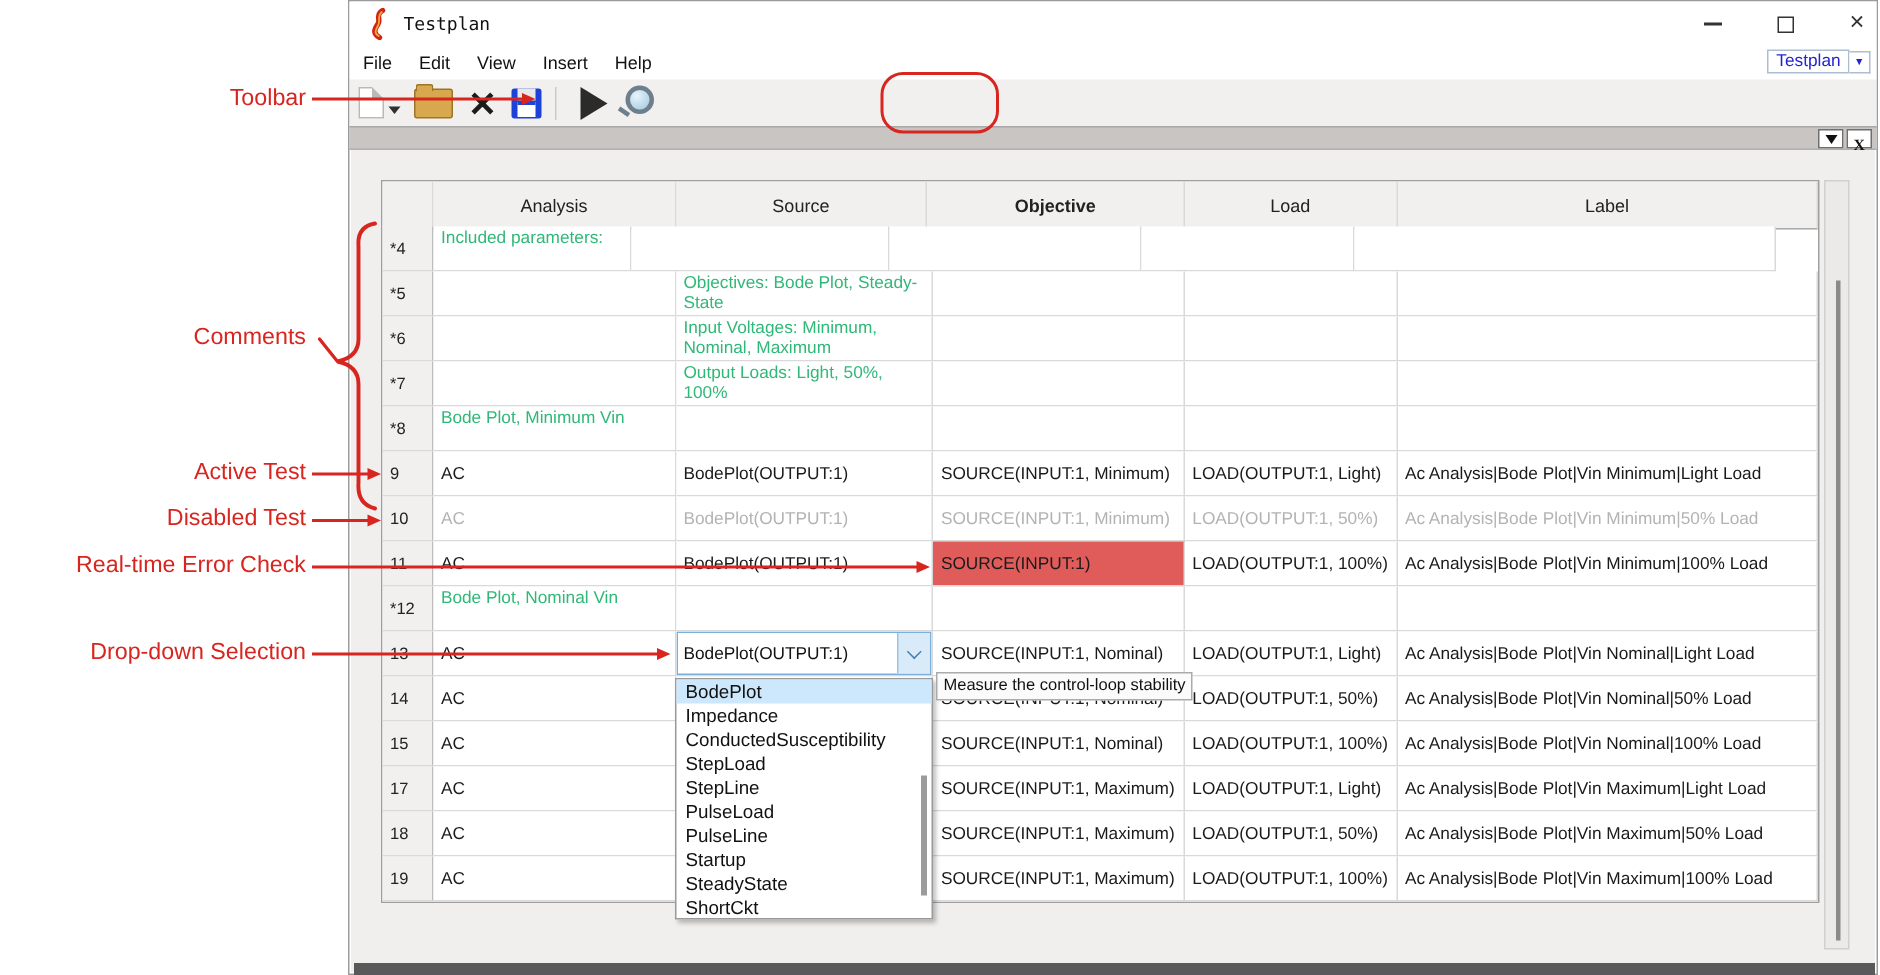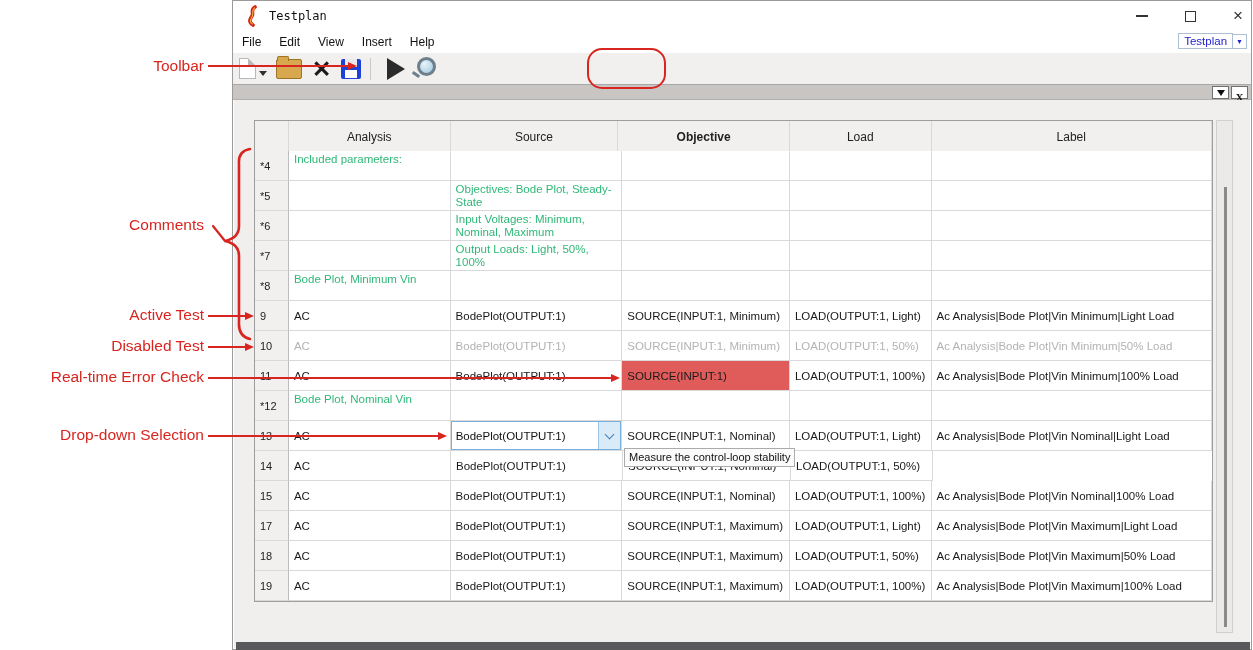--- a/index.html
+++ b/index.html
@@ -157,21 +157,21 @@
         <div class="cell" style="width: 34px;"></div>
         <div class="cell" style="width: 162px;">Analysis</div>
         <div class="cell" style="width: 168px;">Source</div>
         <div class="cell bold" style="width: 172px;">Objective</div>
         <div class="cell" style="width: 142px;">Load</div>
         <div class="cell" style="width: 281px;">Label</div>
       </div>
     <div id="grid-body">
         <div class="trow">
           <div class="cell num" style="width: 34px;">*4</div>
-          <div class="cell c-comment wrap" style="width: 162px;">Included parameters:</div>
+          <div class="cell c-comment wrap" style="width: 132px;">Included parameters:</div>
           <div class="cell c-comment wrap" style="width: 172px;"></div>
           <div class="cell c-comment wrap" style="width: 168px;"></div>
           <div class="cell c-comment wrap" style="width: 142px;"></div>
           <div class="cell c-comment wrap" style="width: 281px;"></div>
         </div>
         <div class="trow">
           <div class="cell num" style="width: 34px;">*5</div>
           <div class="cell c-comment wrap" style="width: 162px;"></div>
           <div class="cell c-comment wrap" style="width: 172px;">Objectives: Bode Plot, Steady-State</div>
           <div class="cell c-comment wrap" style="width: 168px;"></div>
@@ -248,20 +248,21 @@
           <div class="cell" style="width: 168px;">SOURCE(INPUT:1, Nominal)</div>
           <div class="cell" style="width: 142px;">LOAD(OUTPUT:1, Light)</div>
           <div class="cell" style="width: 281px;">Ac Analysis|Bode Plot|Vin Nominal|Light Load</div>
         </div>
         <div class="trow">
           <div class="cell num" style="width: 34px;">14</div>
           <div class="cell" style="width: 162px;">AC</div>
           <div class="cell" style="width: 172px;">BodePlot(OUTPUT:1)</div>
           <div class="cell" style="width: 168px;">SOURCE(INPUT:1, Nominal)</div>
           <div class="cell" style="width: 142px;">LOAD(OUTPUT:1, 50%)</div>
+          <div class="cell" style="width: 281px;">Ac Analysis|Bode Plot|Vin Nominal|50% Load</div>
         </div>
         <div class="trow">
           <div class="cell num" style="width: 34px; text-align: center;">15</div>
           <div class="cell" style="width: 162px;">AC</div>
           <div class="cell" style="width: 172px;">BodePlot(OUTPUT:1)</div>
           <div class="cell" style="width: 168px;">SOURCE(INPUT:1, Nominal)</div>
           <div class="cell" style="width: 142px;">LOAD(OUTPUT:1, 100%)</div>
           <div class="cell" style="width: 281px;">Ac Analysis|Bode Plot|Vin Nominal|100% Load</div>
         </div>
         <div class="trow">
@@ -288,17 +289,32 @@
           <div class="cell" style="width: 142px;">LOAD(OUTPUT:1, 100%)</div>
           <div class="cell" style="width: 281px;">Ac Analysis|Bode Plot|Vin Maximum|100% Load</div>
         </div>
       </div>
   </div>
 
   <div id="vscroll">
       <div class="thumb"></div>
     </div>
 
+  <div id="popup">
+    <div id="popup-items">
+        <div class="dd-item sel">BodePlot</div>
+        <div class="dd-item">Impedance</div>
+        <div class="dd-item">ConductedSusceptibility</div>
+        <div class="dd-item">StepLoad</div>
+        <div class="dd-item">StepLine</div>
+        <div class="dd-item">PulseLoad</div>
+        <div class="dd-item">PulseLine</div>
+        <div class="dd-item">Startup</div>
+        <div class="dd-item">SteadyState</div>
+        <div class="dd-item">ShortCkt</div>
+      </div>
+    <div id="popup-thumb"></div>
+  </div>
 
   <div id="tooltip">Measure the control-loop stability</div>
 
   <div id="bottom-strip"></div>
 </div>
 
 </body></html>

